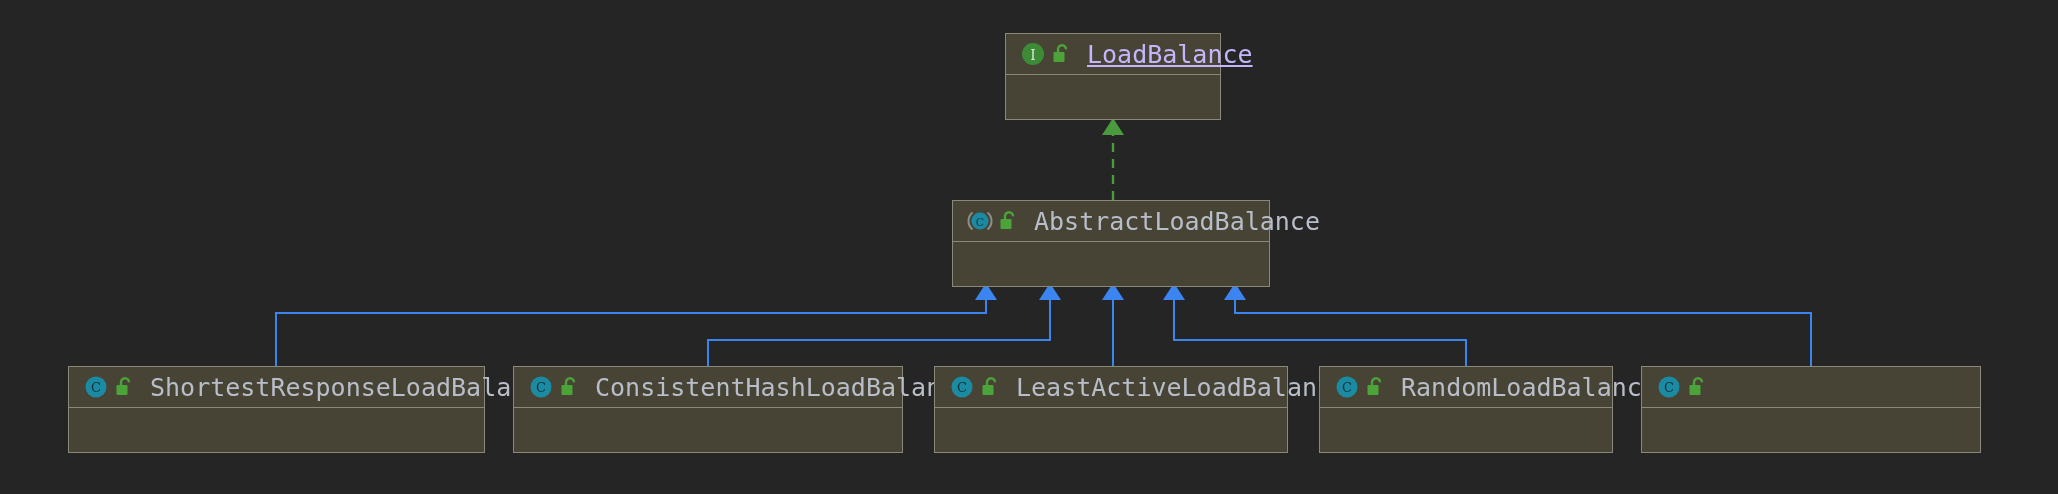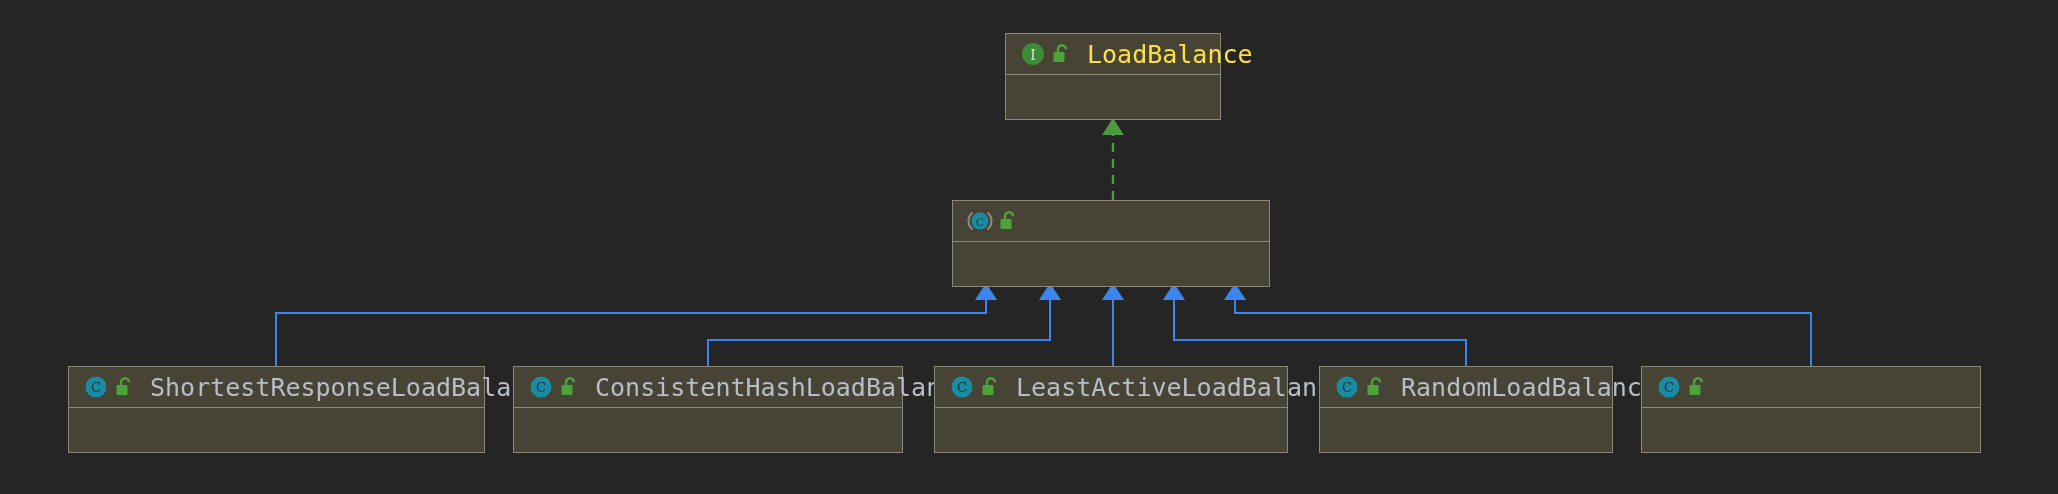--- a/index.html
+++ b/index.html
@@ -110,40 +110,41 @@
               <circle cx="13" cy="13" r="11" fill="#3d8b37"></circle>
               <text x="13" y="18.5" text-anchor="middle" fill="#dfe5dd" font-family="DejaVu Serif, Liberation Serif, serif" font-size="14">I</text>
             </svg>
           </span>
           <span class="icon-lock">
             <svg viewBox="0 0 20 22" width="20" height="22">
               <path d="M7 9 V6.2 A4 4 0 0 1 15 6.2" fill="none" stroke="#4ca33a" stroke-width="2.4"></path>
               <rect x="2.5" y="9" width="11" height="10" rx="1.2" fill="#4ca33a"></rect>
             </svg>
           </span>
-          <span class="node-title" style="color: #fde047;">LoadBalance</span>
+          <span class="node-title" style="color: #c4b5fd; text-decoration: underline;">LoadBalance</span>
         </div>
         <div class="node-body"></div>
       </div>
       <div class="uml-node" style="left: 952px; top: 200px; width: 318px; height: 87px; background: rgb(71, 68, 53); border-color: rgb(138, 136, 120);">
         <div class="node-header" style="border-bottom-color: rgb(138, 136, 120);">
           <span class="icon-type">
             <svg viewBox="0 0 26 26" width="26" height="26">
               <path d="M5.5 4.5 A11 11 0 0 0 5.5 21.5" fill="none" stroke="#8d8d8d" stroke-width="2"></path>
               <path d="M20.5 4.5 A11 11 0 0 1 20.5 21.5" fill="none" stroke="#8d8d8d" stroke-width="2"></path>
               <circle cx="13" cy="13" r="8.5" fill="#1b8ba3"></circle>
               <text x="13" y="17.5" text-anchor="middle" fill="#1d3a44" font-family="DejaVu Serif, Liberation Serif, serif" font-size="11">C</text>
             </svg>
           </span>
           <span class="icon-lock">
             <svg viewBox="0 0 20 22" width="20" height="22">
               <path d="M7 9 V6.2 A4 4 0 0 1 15 6.2" fill="none" stroke="#4ca33a" stroke-width="2.4"></path>
               <rect x="2.5" y="9" width="11" height="10" rx="1.2" fill="#4ca33a"></rect>
             </svg>
           </span>
+          <span class="node-title" style="color: rgb(184, 190, 201);">AbstractLoadBalance</span>
         </div>
         <div class="node-body"></div>
       </div>
       <div class="uml-node" style="left: 68px; top: 366px; width: 417px; height: 87px; background: rgb(71, 68, 53); border-color: rgb(138, 136, 120);">
         <div class="node-header" style="border-bottom-color: rgb(138, 136, 120);">
           <span class="icon-type">
             <svg viewBox="0 0 26 26" width="26" height="26">
               <circle cx="13" cy="13" r="10.5" fill="#1b8ba3"></circle>
               <text x="13" y="18" text-anchor="middle" fill="#14313a" font-family="DejaVu Serif, Liberation Serif, serif" font-size="13">C</text>
             </svg>

